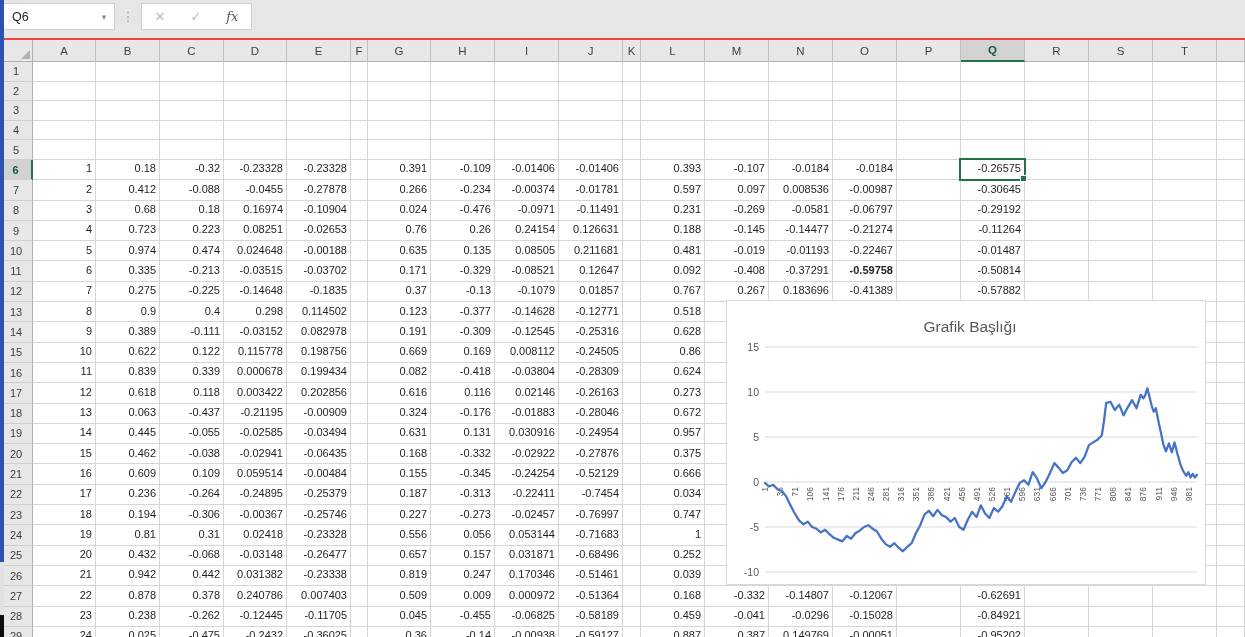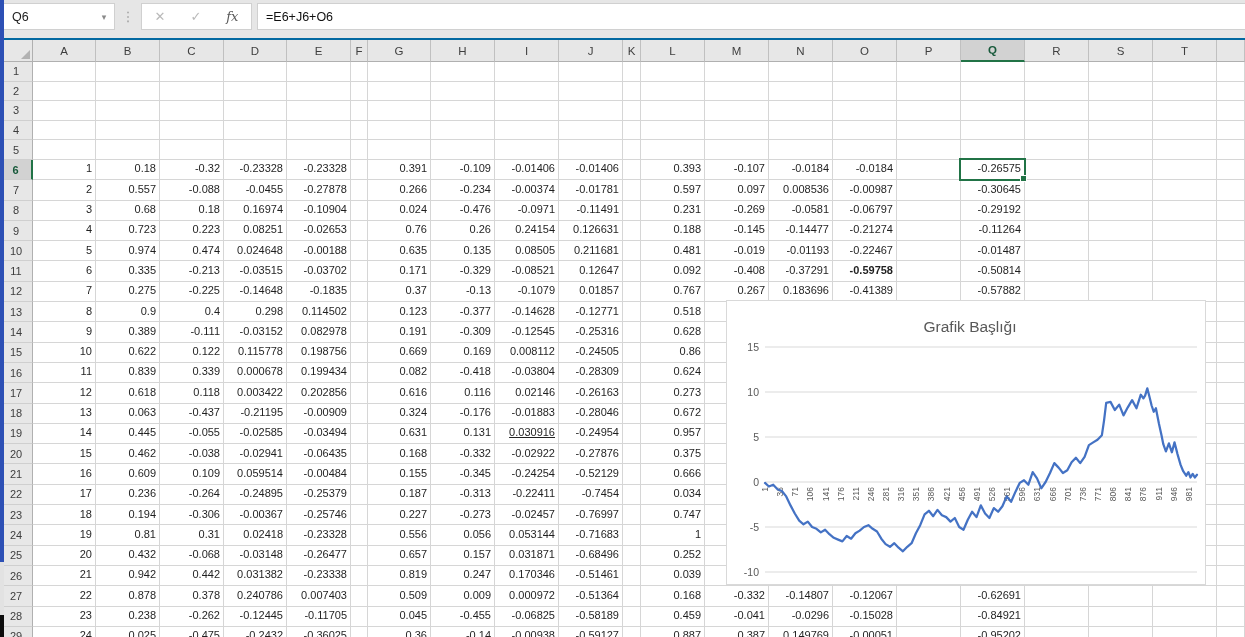--- a/index.html
+++ b/index.html
@@ -1,17 +1,17 @@
 <!DOCTYPE html>
 <html><head>
 <meta charset="utf-8">
 <style>
   html,body{margin:0;padding:0;background:#fff;}
   .screen{position:relative;width:1245px;height:637px;overflow:hidden;
-          font-family:"Liberation Sans",sans-serif;background:#0369a1;}
+          font-family:"Liberation Sans",sans-serif;background:#ef4444;}
   
   .fbar{position:absolute;left:0;top:0;width:1245px;height:38px;background:#e6e6e6;}
   .namebox{position:absolute;left:3px;top:3px;width:112px;height:27px;background:#fff;
            border:1px solid #d0d0d0;box-sizing:border-box;display:flex;align-items:center;}
   .namebox .txt{padding-left:8px;font-size:12.5px;color:#222;flex:1;}
   .namebox .dd{width:20px;text-align:center;color:#8a8a8a;font-size:9px;}
   .grip{position:absolute;left:122px;top:3px;width:12px;height:27px;display:flex;
         align-items:center;justify-content:center;color:#9a9a9a;font-size:13px;}
   .fxbox{position:absolute;left:141px;top:3px;width:111px;height:27px;background:#fff;
          border:1px solid #d0d0d0;box-sizing:border-box;display:flex;align-items:center;
@@ -61,23 +61,20 @@
     <div class="namebox">
       <span class="txt">Q6</span>
       <span class="dd">▾</span>
     </div>
     <div class="grip">⋮</div>
     <div class="fxbox">
       <span class="x">✕</span>
       <span class="ck">✓</span>
       <span class="fx">fx</span>
     </div>
-    <div class="fline">
-      <span class="txt">=E6+J6+O6</span>
-    </div>
   </div>
 
   <div class="sheet">
     <div class="hdr-row" id="col-headers">
       <div class="corner">
         <div class="tri"></div>
       </div>
     <div class="col-h" style="width: 63px;">A</div>
         <div class="col-h" style="width: 64px;">B</div>
         <div class="col-h" style="width: 64px;">C</div>
@@ -241,21 +238,21 @@
           <div class="cell" style="width: 64px;"></div>
           <div class="cell" style="width: 64px;">-0.26575</div>
           <div class="cell" style="width: 64px;"></div>
           <div class="cell" style="width: 64px;"></div>
           <div class="cell" style="width: 64px;"></div>
           <div class="cell" style="width: 28px;"></div>
         </div>
         <div class="row" style="height: 20.3px;">
           <div class="row-h">7</div>
           <div class="cell" style="width: 63px;">2</div>
-          <div class="cell" style="width: 64px;">0.557</div>
+          <div class="cell" style="width: 64px;">0.412</div>
           <div class="cell" style="width: 64px;">-0.088</div>
           <div class="cell" style="width: 63px;">-0.0455</div>
           <div class="cell" style="width: 64px;">-0.27878</div>
           <div class="cell" style="width: 17px;"></div>
           <div class="cell" style="width: 63px;">0.266</div>
           <div class="cell" style="width: 64px;">-0.234</div>
           <div class="cell" style="width: 64px;">-0.00374</div>
           <div class="cell" style="width: 64px;">-0.01781</div>
           <div class="cell" style="width: 18px;"></div>
           <div class="cell" style="width: 64px;">0.597</div>
@@ -536,21 +533,21 @@
         <div class="row" style="height: 20.3px;">
           <div class="row-h">19</div>
           <div class="cell" style="width: 63px;">14</div>
           <div class="cell" style="width: 64px;">0.445</div>
           <div class="cell" style="width: 64px;">-0.055</div>
           <div class="cell" style="width: 63px;">-0.02585</div>
           <div class="cell" style="width: 64px;">-0.03494</div>
           <div class="cell" style="width: 17px;"></div>
           <div class="cell" style="width: 63px;">0.631</div>
           <div class="cell" style="width: 64px;">0.131</div>
-          <div class="cell" style="width: 64px; text-decoration: underline;">0.030916</div>
+          <div class="cell" style="width: 64px;">0.030916</div>
           <div class="cell" style="width: 64px;">-0.24954</div>
           <div class="cell" style="width: 18px;"></div>
           <div class="cell" style="width: 64px;">0.957</div>
           <div class="cell" style="width: 64px;"></div>
           <div class="cell" style="width: 64px;"></div>
           <div class="cell" style="width: 64px;"></div>
           <div class="cell" style="width: 64px;"></div>
           <div class="cell" style="width: 64px;"></div>
           <div class="cell" style="width: 64px;"></div>
           <div class="cell" style="width: 64px;"></div>

